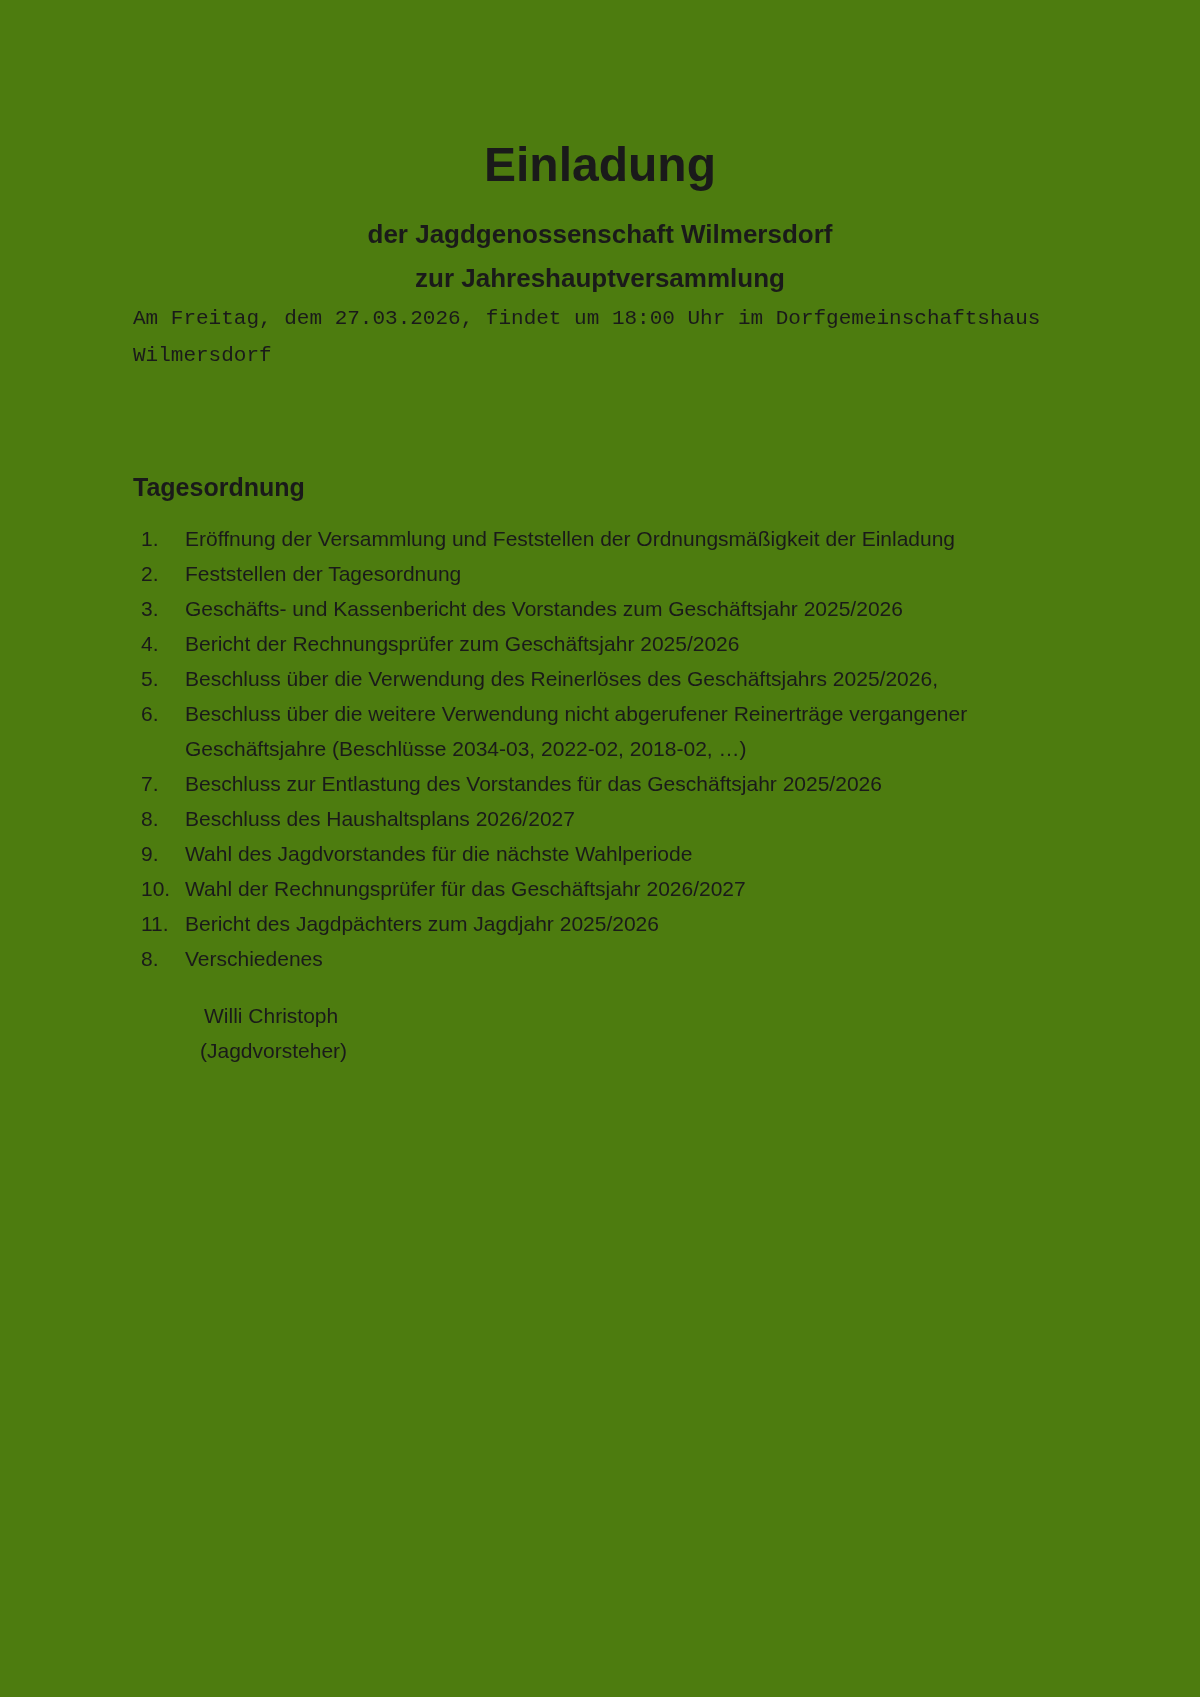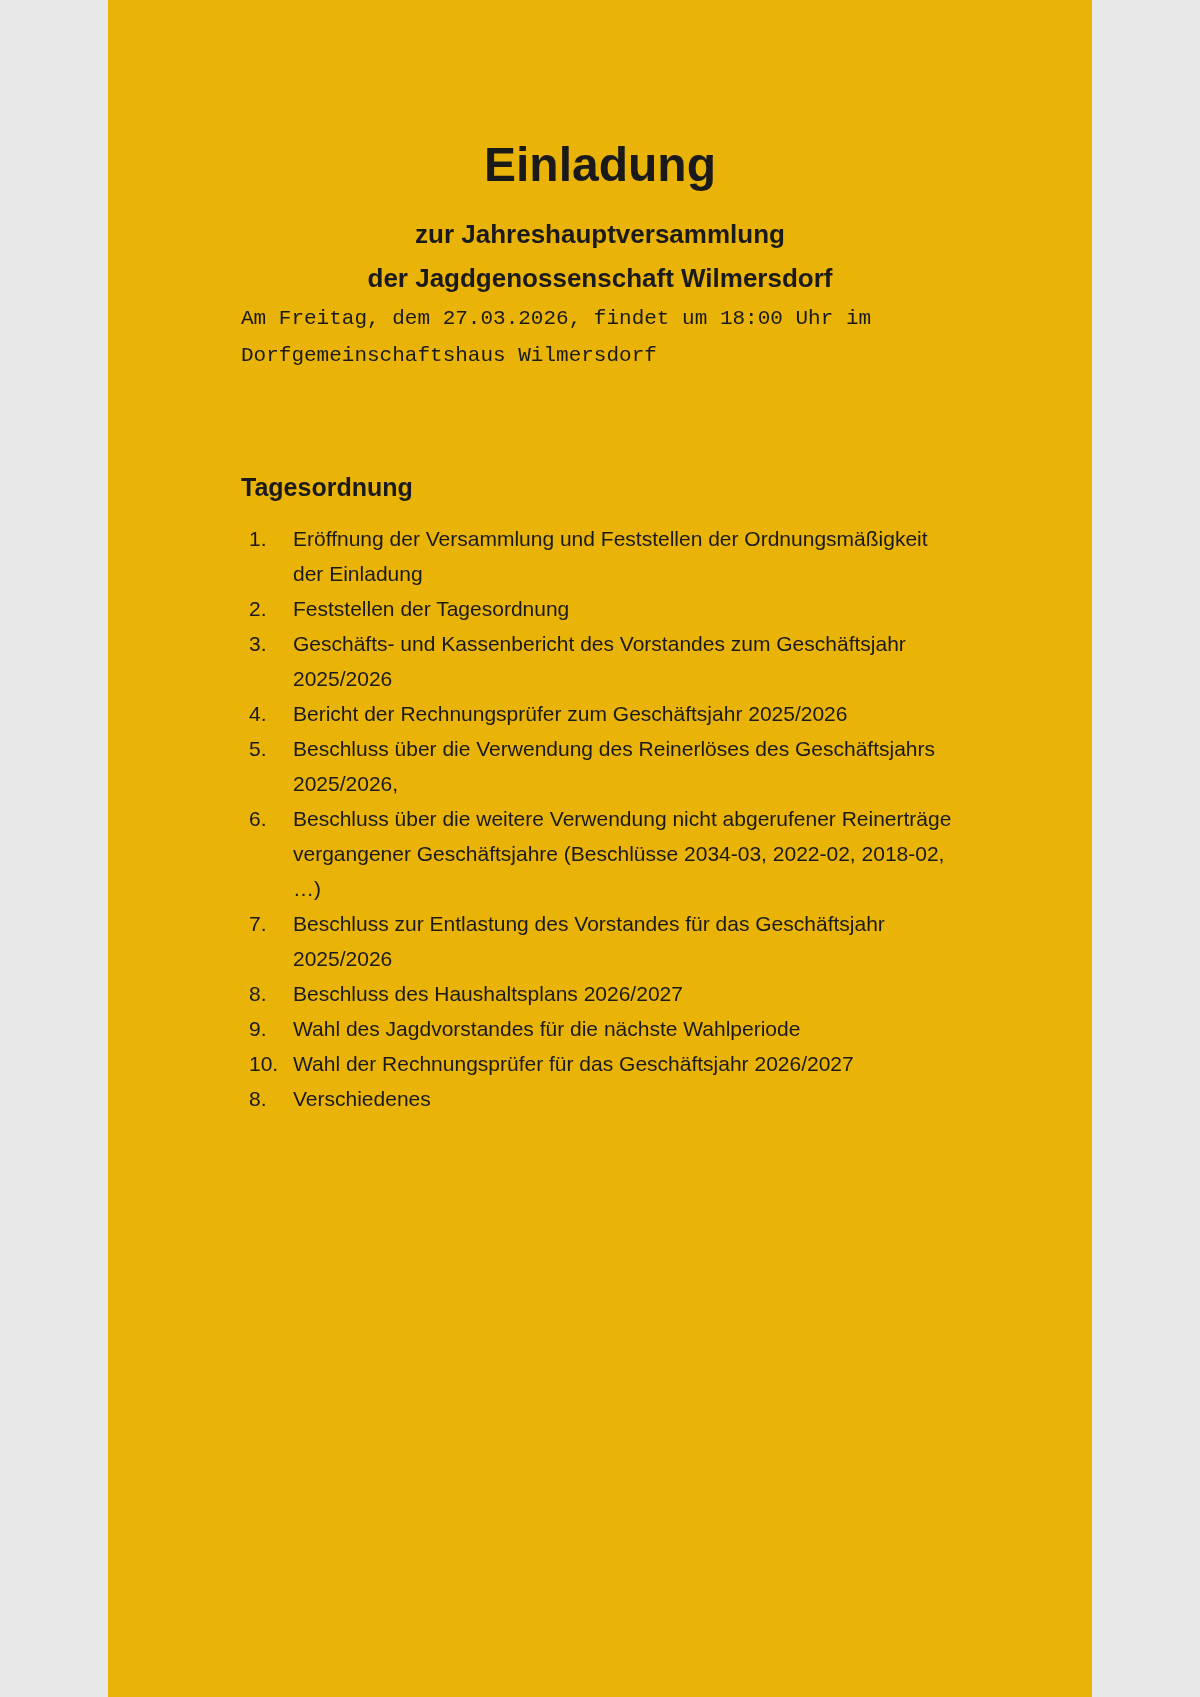--- a/index.html
+++ b/index.html
@@ -2,24 +2,24 @@
 <html lang="de"><head>
 <meta charset="utf-8">
 <style>
   html, body {
     margin: 0;
     padding: 0;
     background: #e8e8e8;
   }
   .page {
     position: relative;
-    width: 984px;
+    width: 1200px;
     height: 1697px;
     margin: 0 auto;
-    background: #eab308;
+    background: #4d7c0f;
     color: #1a1a1a;
     font-family: "Liberation Sans", "DejaVu Sans", sans-serif;
     overflow: hidden;
   }
   .content {
     padding-left: 133px;
     padding-right: 133px;
   }
   .doc-title {
     margin: 0;
@@ -73,22 +73,22 @@
 </style>
 </head>
 <body>
 
 <div class="page">
   <div class="content">
 
     <h1 class="doc-title">Einladung</h1>
 
     <div class="doc-subtitle">
+      <div>der Jagdgenossenschaft Wilmersdorf</div>
       <div>zur Jahreshauptversammlung</div>
-      <div>der Jagdgenossenschaft Wilmersdorf</div>
     </div>
 
     <div class="intro">
       <div>Am Freitag, dem 27.03.2026, findet um 18:00 Uhr im Dorfgemeinschaftshaus Wilmersdorf</div>
     </div>
 
     <div class="agenda-heading">Tagesordnung</div>
 
     <div class="agenda-list">
 
@@ -126,21 +126,29 @@
       </div>
       <div class="agenda-item">
         <span class="num">9.</span>
         <span class="txt">Wahl des Jagdvorstandes für die nächste Wahlperiode</span>
       </div>
       <div class="agenda-item">
         <span class="num">10.</span>
         <span class="txt">Wahl der Rechnungsprüfer für das Geschäftsjahr 2026/2027</span>
       </div>
       <div class="agenda-item">
+        <span class="num">11.</span>
+        <span class="txt">Bericht des Jagdpächters zum Jagdjahr 2025/2026</span>
+      </div>
+      <div class="agenda-item">
         <span class="num">8.</span>
         <span class="txt">Verschiedenes</span>
       </div>
 
     </div>
 
+    <div class="signature">
+      <div class="sig-name">Willi Christoph</div>
+      <div class="sig-role">(Jagdvorsteher)</div>
+    </div>
 
   </div>
 </div>
 
 </body></html>

